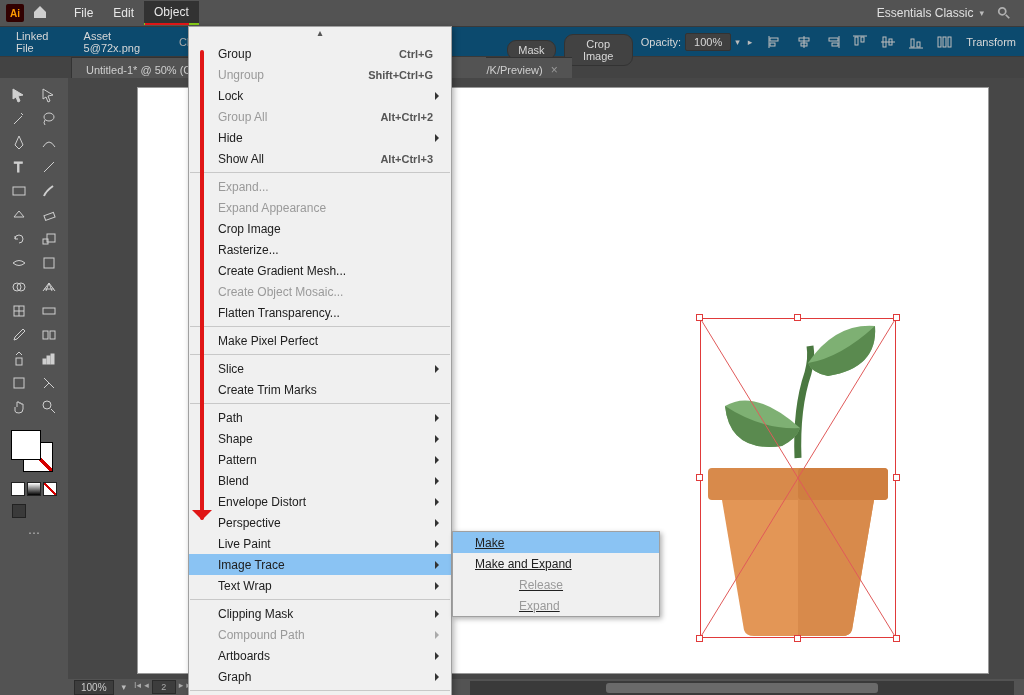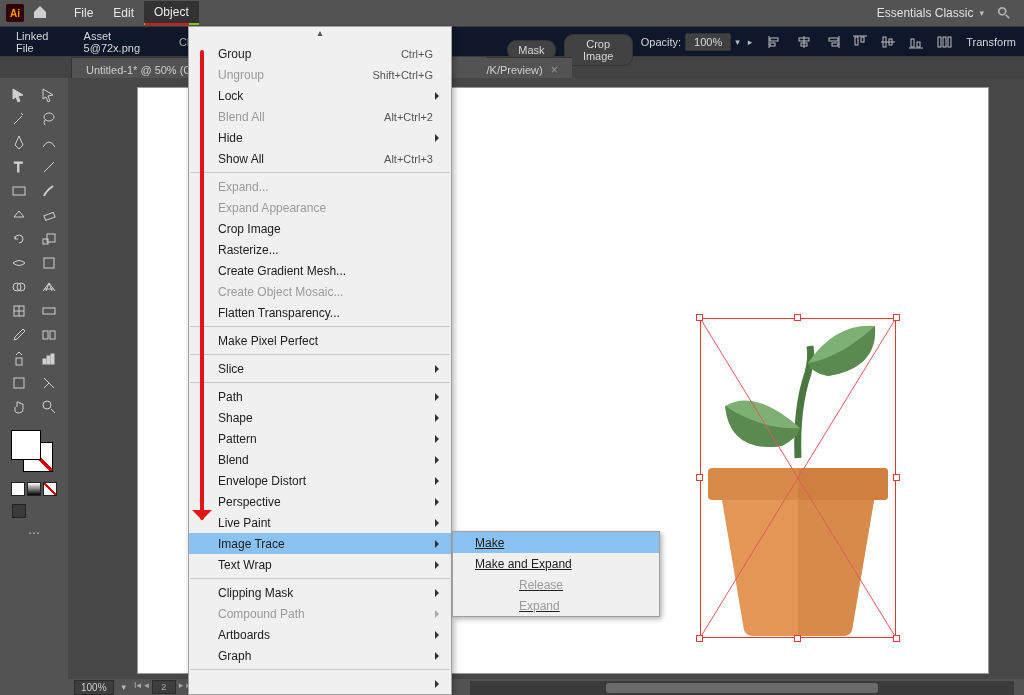--- a/index.html
+++ b/index.html
@@ -10,21 +10,21 @@
   .ai-logo { width: 18px; height: 18px; background: #310000; color: #ff9a00; font-size: 10px; font-weight: bold; display: flex; align-items: center; justify-content: center; border-radius: 2px; margin-right: 8px; }
   .home-icon { width: 18px; height: 18px; position: relative; margin-right: 14px; }
   .home-icon svg { width: 16px; height: 16px; fill: #cfcfcf; }
   .menu-item { padding: 4px 10px; cursor: default; }
   .menu-item.active { background: #323232; border-bottom: 2px solid #84cc16; }
   .workspace-label { margin-left: auto; margin-right: 6px; color: #e0e0e0; font-size: 12px; display: flex; align-items: center; gap: 6px; }
   .search-ic { width: 28px; height: 26px; display: flex; align-items: center; justify-content: center; }
   .search-ic svg { width: 14px; height: 14px; stroke: #b0b0b0; fill: none; stroke-width: 2; }
 
   
-  .controlbar { height: 31px; background: #0f172a; border-top: 1px solid #3a3a3a; border-bottom: 1px solid #3a3a3a; display: flex; align-items: center; font-size: 11px; color: #d8d8d8; padding: 0 8px; gap: 8px; }
+  .controlbar { height: 31px; background: #0c4a6e; border-top: 1px solid #3a3a3a; border-bottom: 1px solid #3a3a3a; display: flex; align-items: center; font-size: 11px; color: #d8d8d8; padding: 0 8px; gap: 8px; }
   .controlbar .lbl { padding: 2px 8px; }
   .controlbar .btn { background: #424242; border: 1px solid #333; padding: 3px 10px; border-radius: 9px; font-size: 11px; color: #d8d8d8; margin-top: 16px; }
   .opacity-box { display: flex; align-items: center; gap: 4px; }
   .opacity-box .val { background: #404040; padding: 2px 8px; border: 1px solid #333; border-radius: 2px; min-width: 42px; text-align: left; }
   .chev { font-size: 9px; color: #bbb; }
   .control-icons { display:flex; gap:12px; align-items:center; margin-left:8px;}
   .control-icons span { width:16px; height:14px; display:inline-block;}
   .control-icons svg { width:16px; height:14px; stroke:#bdbdbd; fill:none; stroke-width:1;}
   .transform-lbl { margin-left: 6px; font-size: 11px; }
 
@@ -55,21 +55,21 @@
   .sel-box { position:absolute; inset:0; border:1px solid #e03a3a; } 
   
   .hnd { position:absolute; width:7px; height:7px; background:#fff; border:1px solid #e03a3a;}
 
   
   .dropdown { position: absolute; top: 26px; left: 188px; width: 264px; background: #f0f0f0; border: 1px solid #a0a0a0; box-shadow: 2px 2px 6px rgba(0,0,0,.3); font-size: 12px; color: #202020; z-index: 100; }
   .dropdown .row { height: 21px; display: flex; align-items: center; padding: 0 18px 0 29px; position: relative; }
   .dropdown .row.disabled { color: #9a9a9a; }
   .dropdown .row.highlight { background: #8ac3f3; }
   .dropdown .sep { height: 1px; background: #c8c8c8; margin: 3px 1px; }
-  .dropdown .shortcut { margin-left: auto; color: #555; font-size: 11px; }
+  .dropdown .shortcut { margin-left: auto; color: #555; font-size: 11px; font-weight: bold; }
   .dropdown .sub::after { content: ""; position: absolute; right: 8px; top: 7px; border: 4px solid transparent; border-left-color: #333; }
   .dropdown .row.disabled.sub::after { border-left-color:#aaa;}
   .dropdown .scroll-tri { text-align:center; font-size:10px; color:#555; height:16px;}
 
   .submenu { position: absolute; top: 531px; left: 452px; width: 208px; background: #f0f0f0; border: 1px solid #a0a0a0; box-shadow: 2px 2px 5px rgba(0,0,0,.3); font-size: 12px; color: #202020; z-index: 101; text-decoration: underline; }
   .submenu .row { height: 21px; display:flex; align-items:center; padding-left:22px;}
   .submenu .row.highlight { background:#8ac3f3;}
   .submenu .row.disabled { color:#9a9a9a;margin-left:44px;}
 
   
@@ -422,21 +422,21 @@
       <span class="shortcut">Ctrl+G</span>
     </div>
     <div class="row disabled">
       <span>Ungroup</span>
       <span class="shortcut">Shift+Ctrl+G</span>
     </div>
     <div class="row sub">
       <span>Lock</span>
     </div>
     <div class="row disabled">
-      <span>Blend All</span>
+      <span>Group All</span>
       <span class="shortcut">Alt+Ctrl+2</span>
     </div>
     <div class="row sub">
       <span>Hide</span>
     </div>
     <div class="row">
       <span>Show All</span>
       <span class="shortcut">Alt+Ctrl+3</span>
     </div>
     <div class="sep"></div>
@@ -461,20 +461,23 @@
     <div class="row">
       <span>Flatten Transparency...</span>
     </div>
     <div class="sep"></div>
     <div class="row">
       <span>Make Pixel Perfect</span>
     </div>
     <div class="sep"></div>
     <div class="row sub">
       <span>Slice</span>
+    </div>
+    <div class="row">
+      <span>Create Trim Marks</span>
     </div>
     <div class="sep"></div>
     <div class="row sub">
       <span>Path</span>
     </div>
     <div class="row sub">
       <span>Shape</span>
     </div>
     <div class="row sub">
       <span>Pattern</span>

